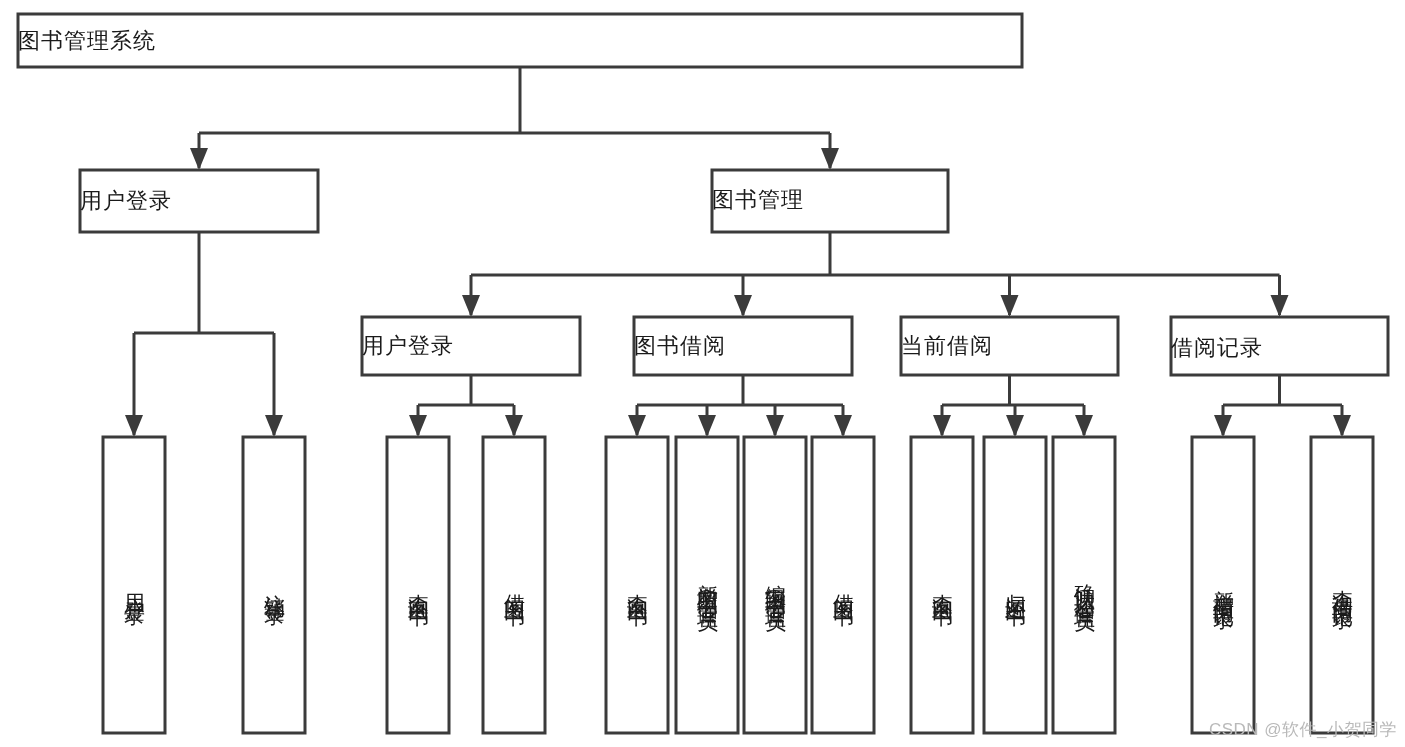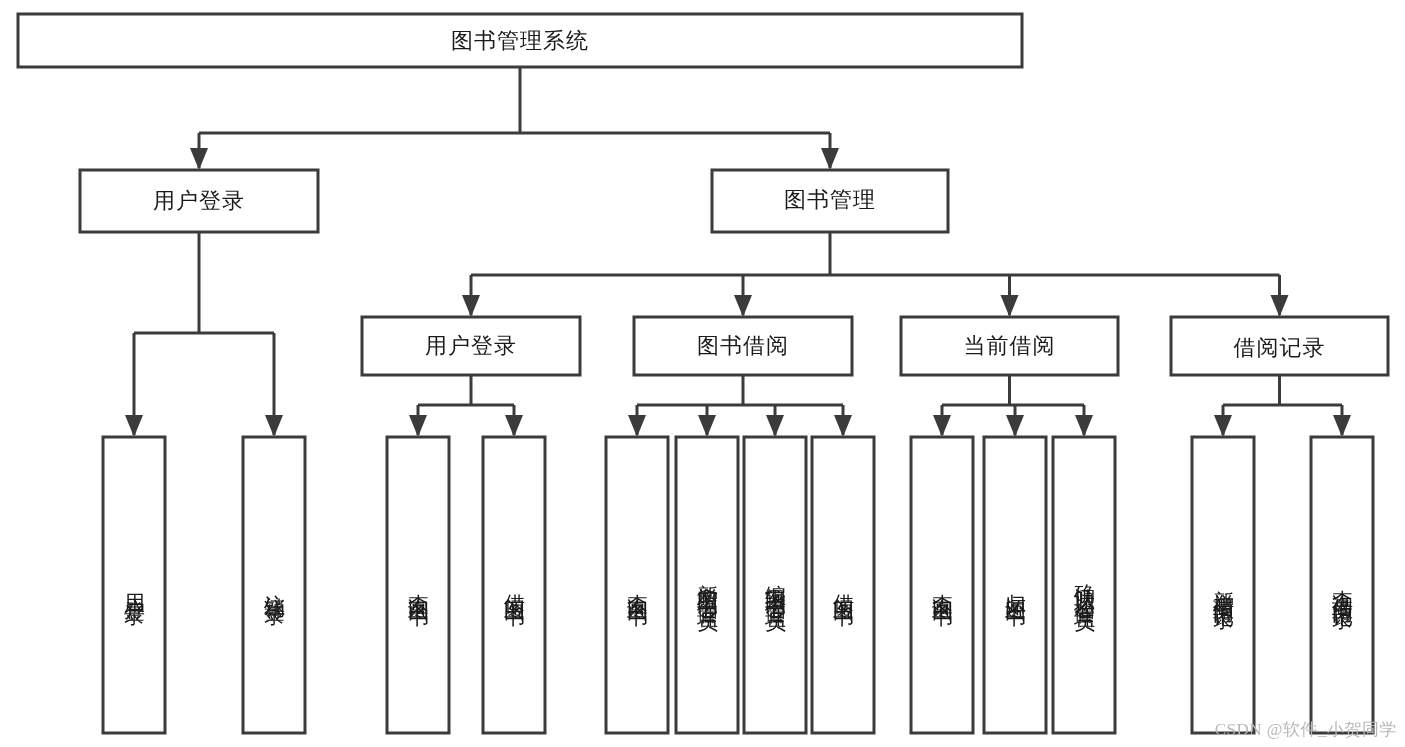--- a/index.html
+++ b/index.html
@@ -59,35 +59,35 @@
     line-height: 1;
     color: #1a1a1a;
     letter-spacing: 4px;
     white-space: nowrap;
     text-align: center;
   }
   .htext-holder {
     position: absolute;
     display: flex;
     align-items: center;
-    justify-content: center;
+    justify-content: flex-start;
     pointer-events: none;
   }
   .htext {
     font-family: "DejaVu Sans", "Liberation Sans", sans-serif;
     font-size: 22px;
     color: #1a1a1a;
     letter-spacing: 1px;
     white-space: nowrap;
   }
   #watermark {
     position: absolute;
     right: 8px;
     bottom: 6px;
-    font-family: Liberation Serif, serif;
+    font-family: Liberation Sans, sans-serif;
     font-size: 17px;
     color: #b9b9b9;
     letter-spacing: 0.5px;
     white-space: nowrap;
   }
 </style>
 </head>
 <body>
 
 <div id="diagram-root">

